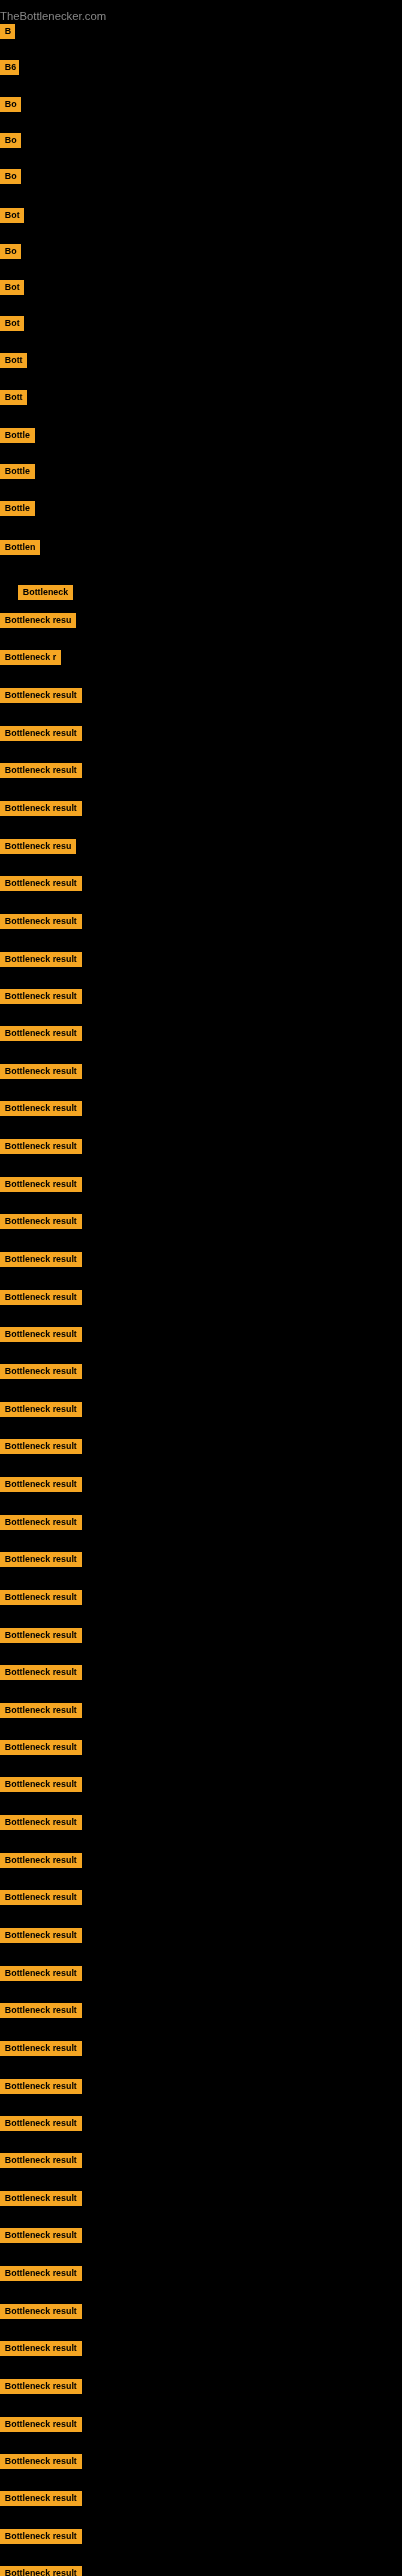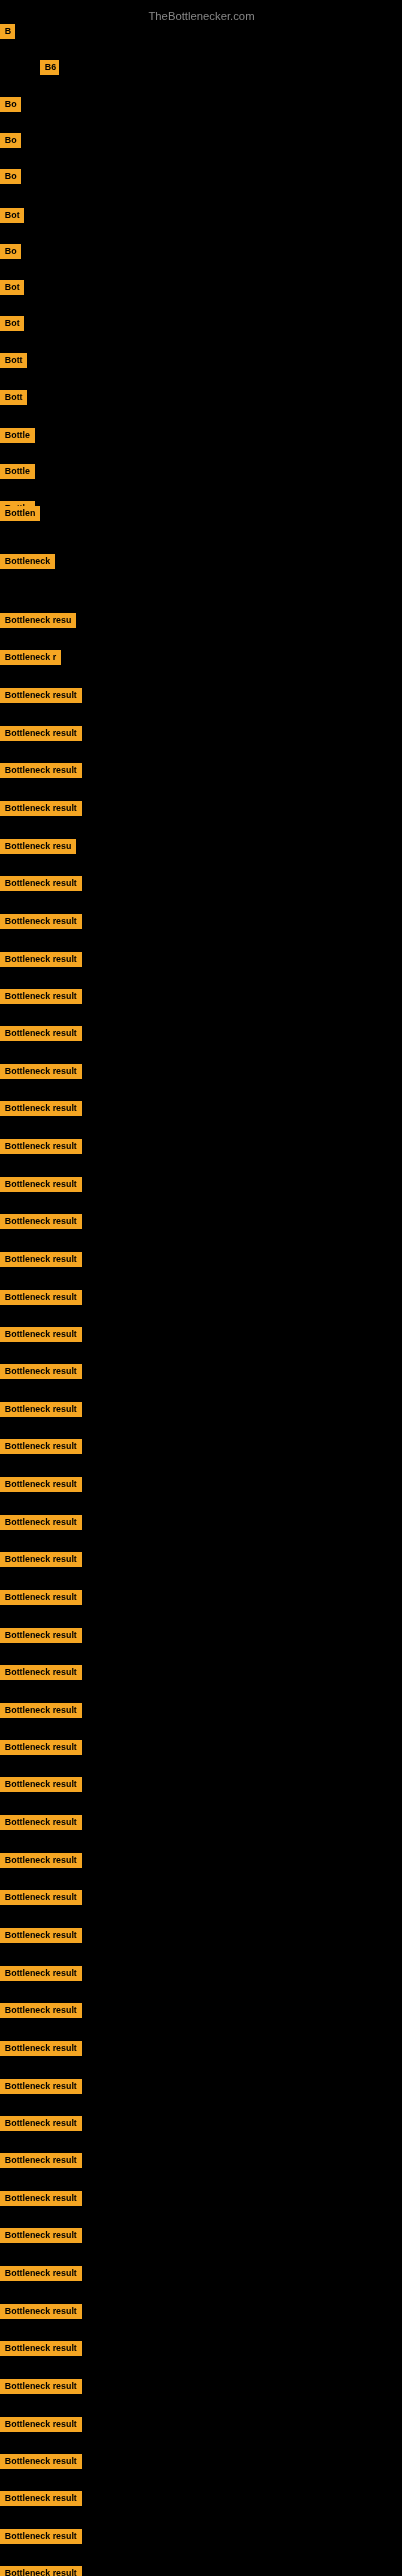--- a/index.html
+++ b/index.html
@@ -11,21 +11,20 @@
       width: 403px;
       min-height: 2576px;
       background-color: #000000;
       font-family: Arial, sans-serif;
       position: relative;
       overflow-x: hidden;
     }
     .site-title {
       color: #888888;
       font-size: 11.3px;
-      text-align: center;
       padding: 6.4px 0 3.2px 0;
       position: absolute;
       top: 3.2px;
       left: 0;
       right: 0;
     }
     .badge-container {
       position: absolute;
       left: 0;
     }
@@ -40,35 +39,35 @@
       overflow: hidden;
     }
   </style>
 </head>
 <body>
 
 <div class="site-title">TheBottlenecker.com</div>
 
 <div id="badges-container">
     <div class="badge-container" style="top: 24px; left: 0px;"><span class="badge" style="max-width: 14.5px;">B</span></div>
-    <div class="badge-container" style="top: 60px; left: 0px;"><span class="badge" style="max-width: 19.3px; margin-left: 40px;">B6</span></div>
+    <div class="badge-container" style="top: 60px; left: 0px;"><span class="badge" style="max-width: 19.3px;">B6</span></div>
     <div class="badge-container" style="top: 97px; left: 0px;"><span class="badge" style="max-width: 21px;">Bo</span></div>
     <div class="badge-container" style="top: 133px; left: 0px;"><span class="badge" style="max-width: 21px;">Bo</span></div>
     <div class="badge-container" style="top: 169px; left: 0px;"><span class="badge" style="max-width: 21px;">Bo</span></div>
     <div class="badge-container" style="top: 208px; left: 0px;"><span class="badge" style="max-width: 26px;">Bot</span></div>
     <div class="badge-container" style="top: 244px; left: 0px;"><span class="badge" style="max-width: 21px;">Bo</span></div>
     <div class="badge-container" style="top: 280px; left: 0px;"><span class="badge" style="max-width: 26px;">Bot</span></div>
     <div class="badge-container" style="top: 316px; left: 0px;"><span class="badge" style="max-width: 26px;">Bot</span></div>
     <div class="badge-container" style="top: 353px; left: 0px;"><span class="badge" style="max-width: 31px;">Bott</span></div>
     <div class="badge-container" style="top: 390px; left: 0px;"><span class="badge" style="max-width: 31px;">Bott</span></div>
     <div class="badge-container" style="top: 428px; left: 0px;"><span class="badge" style="max-width: 35px;">Bottle</span></div>
     <div class="badge-container" style="top: 464px; left: 0px;"><span class="badge" style="max-width: 40px;">Bottle</span></div>
     <div class="badge-container" style="top: 501px; left: 0px;"><span class="badge" style="max-width: 40px;">Bottle</span></div>
-    <div class="badge-container" style="top: 506px; left: 0px;"><span class="badge" style="max-width: 48px;">Bottlen</span></div>
-    <div class="badge-container" style="top: 554px; left: 0px;"><span class="badge" style="max-width: 64px;">Bottleneck</span></div>
+    <div class="badge-container" style="top: 540px; left: 0px;"><span class="badge" style="max-width: 48px;">Bottlen</span></div>
+    <div class="badge-container" style="top: 585px; left: 0px; padding-left: 18px;"><span class="badge" style="max-width: 64px;">Bottleneck</span></div>
     <div class="badge-container" style="top: 613px; left: 0px;"><span class="badge" style="max-width: 90px;">Bottleneck resu</span></div>
     <div class="badge-container" style="top: 650px; left: 0px;"><span class="badge" style="max-width: 71px;">Bottleneck r</span></div>
     <div class="badge-container" style="top: 688px; left: 0px;"><span class="badge" style="max-width: 101px;">Bottleneck result</span></div>
     <div class="badge-container" style="top: 726px; left: 0px;"><span class="badge" style="max-width: 101px;">Bottleneck result</span></div>
     <div class="badge-container" style="top: 763px; left: 0px;"><span class="badge" style="max-width: 101px;">Bottleneck result</span></div>
     <div class="badge-container" style="top: 801px; left: 0px;"><span class="badge" style="max-width: 101px;">Bottleneck result</span></div>
     <div class="badge-container" style="top: 839px; left: 0px;"><span class="badge" style="max-width: 90px;">Bottleneck resu</span></div>
     <div class="badge-container" style="top: 876px; left: 0px;"><span class="badge" style="max-width: 101px;">Bottleneck result</span></div>
     <div class="badge-container" style="top: 914px; left: 0px;"><span class="badge" style="max-width: 101px;">Bottleneck result</span></div>
     <div class="badge-container" style="top: 952px; left: 0px;"><span class="badge" style="max-width: 113px;">Bottleneck result</span></div>

